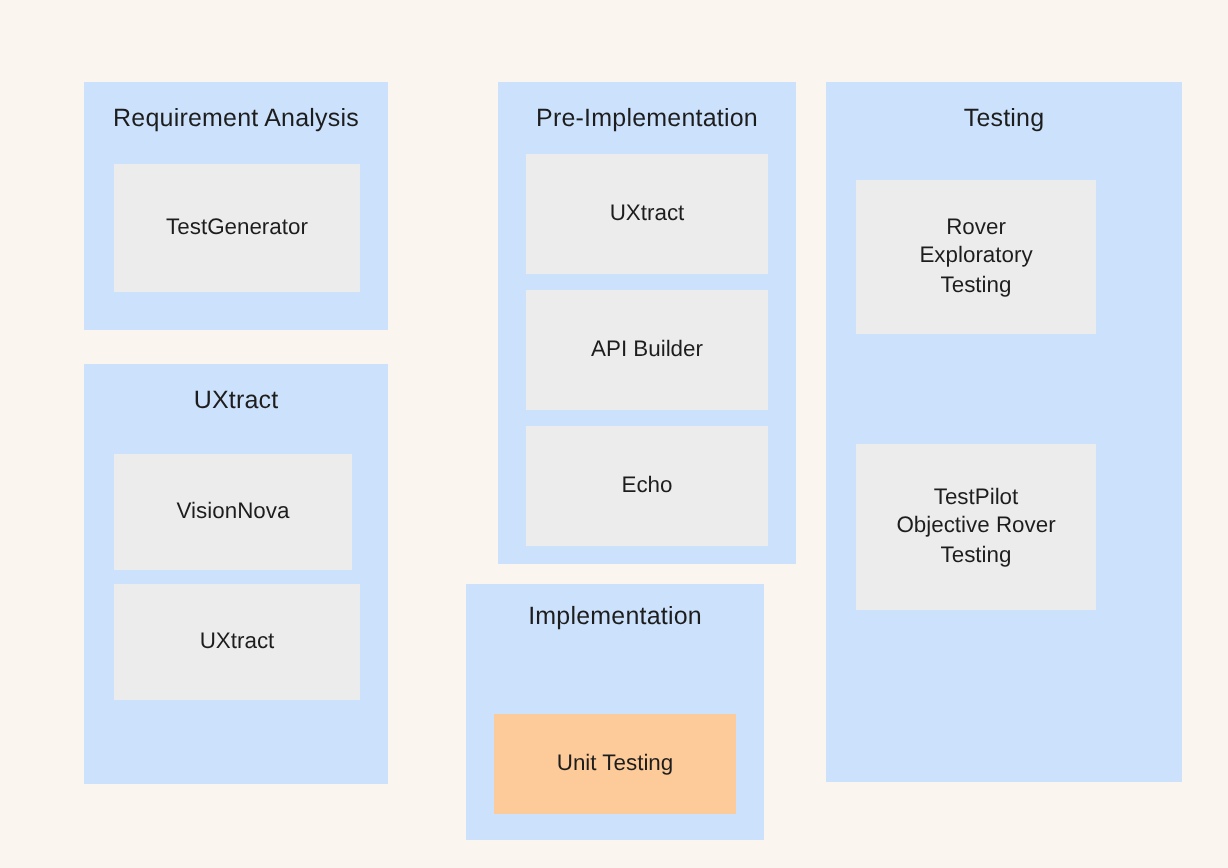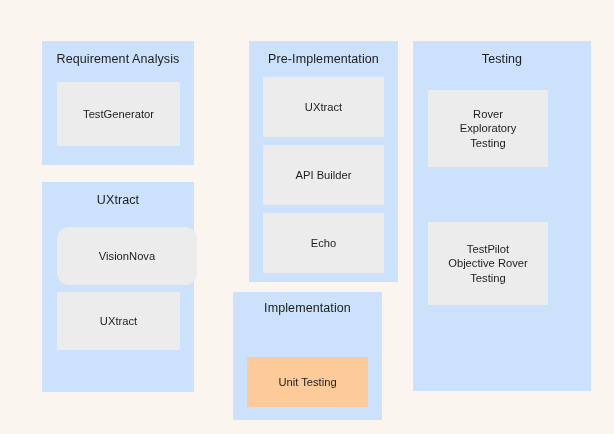--- a/index.html
+++ b/index.html
@@ -57,21 +57,21 @@
 </head>
 <body>
 
 <div id="canvas">
     <div class="group" style="left: 42px; top: 41px; width: 152px; height: 124px;">
       <div class="group-title" style="top: 10px;">Requirement Analysis</div>
       <div class="node" style="left: 15px; top: 41px; width: 123px; height: 64px;">TestGenerator</div>
     </div>
     <div class="group" style="left: 42px; top: 182px; width: 152px; height: 210px;">
       <div class="group-title" style="top: 10px;">UXtract</div>
-      <div class="node" style="left: 15px; top: 45px; width: 140px; height: 58px; border-radius: 12px;">VisionNova</div>
+      <div class="node" style="left: 15px; top: 45px; width: 119px; height: 58px;">VisionNova</div>
       <div class="node" style="left: 15px; top: 110px; width: 123px; height: 58px;">UXtract</div>
     </div>
     <div class="group" style="left: 233px; top: 41px; width: 149px; height: 241px; margin-left: 16px;">
       <div class="group-title" style="top: 10px;">Pre-Implementation</div>
       <div class="node" style="left: 14px; top: 36px; width: 121px; height: 60px;">UXtract</div>
       <div class="node" style="left: 14px; top: 172px; width: 121px; height: 60px;">Echo</div>
       <div class="node" style="left: 14px; top: 104px; width: 121px; height: 60px;">API Builder</div>
     </div>
     <div class="group" style="left: 233px; top: 292px; width: 149px; height: 128px;">
       <div class="group-title" style="top: 8px;">Implementation</div>

